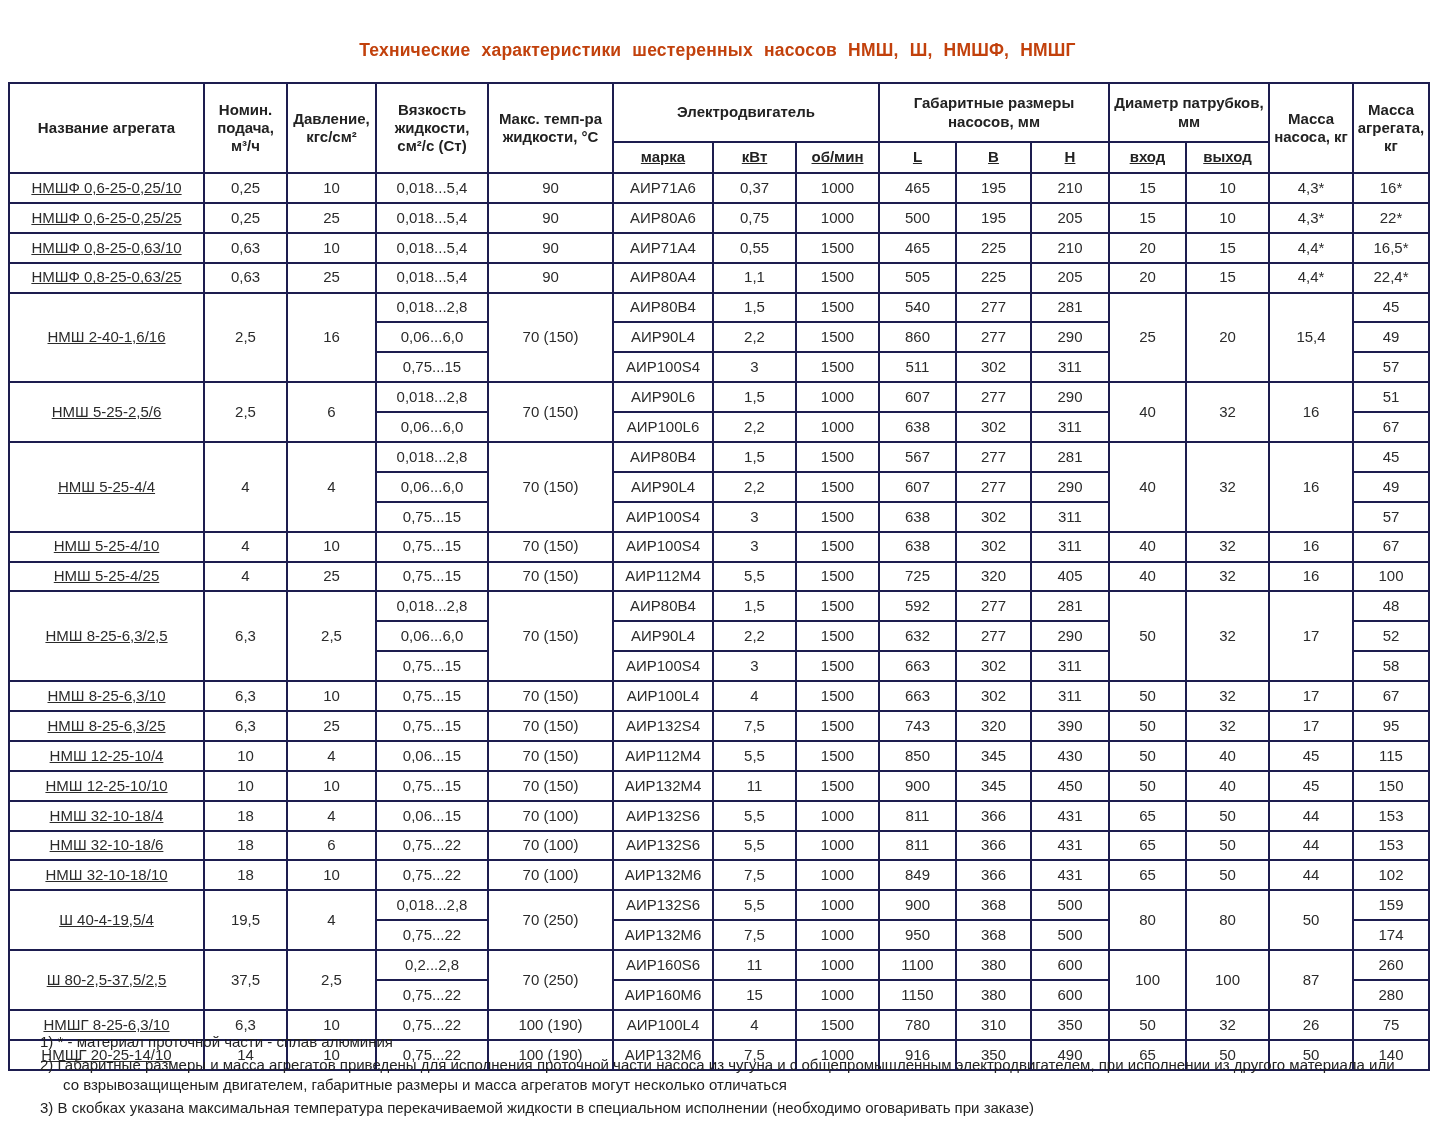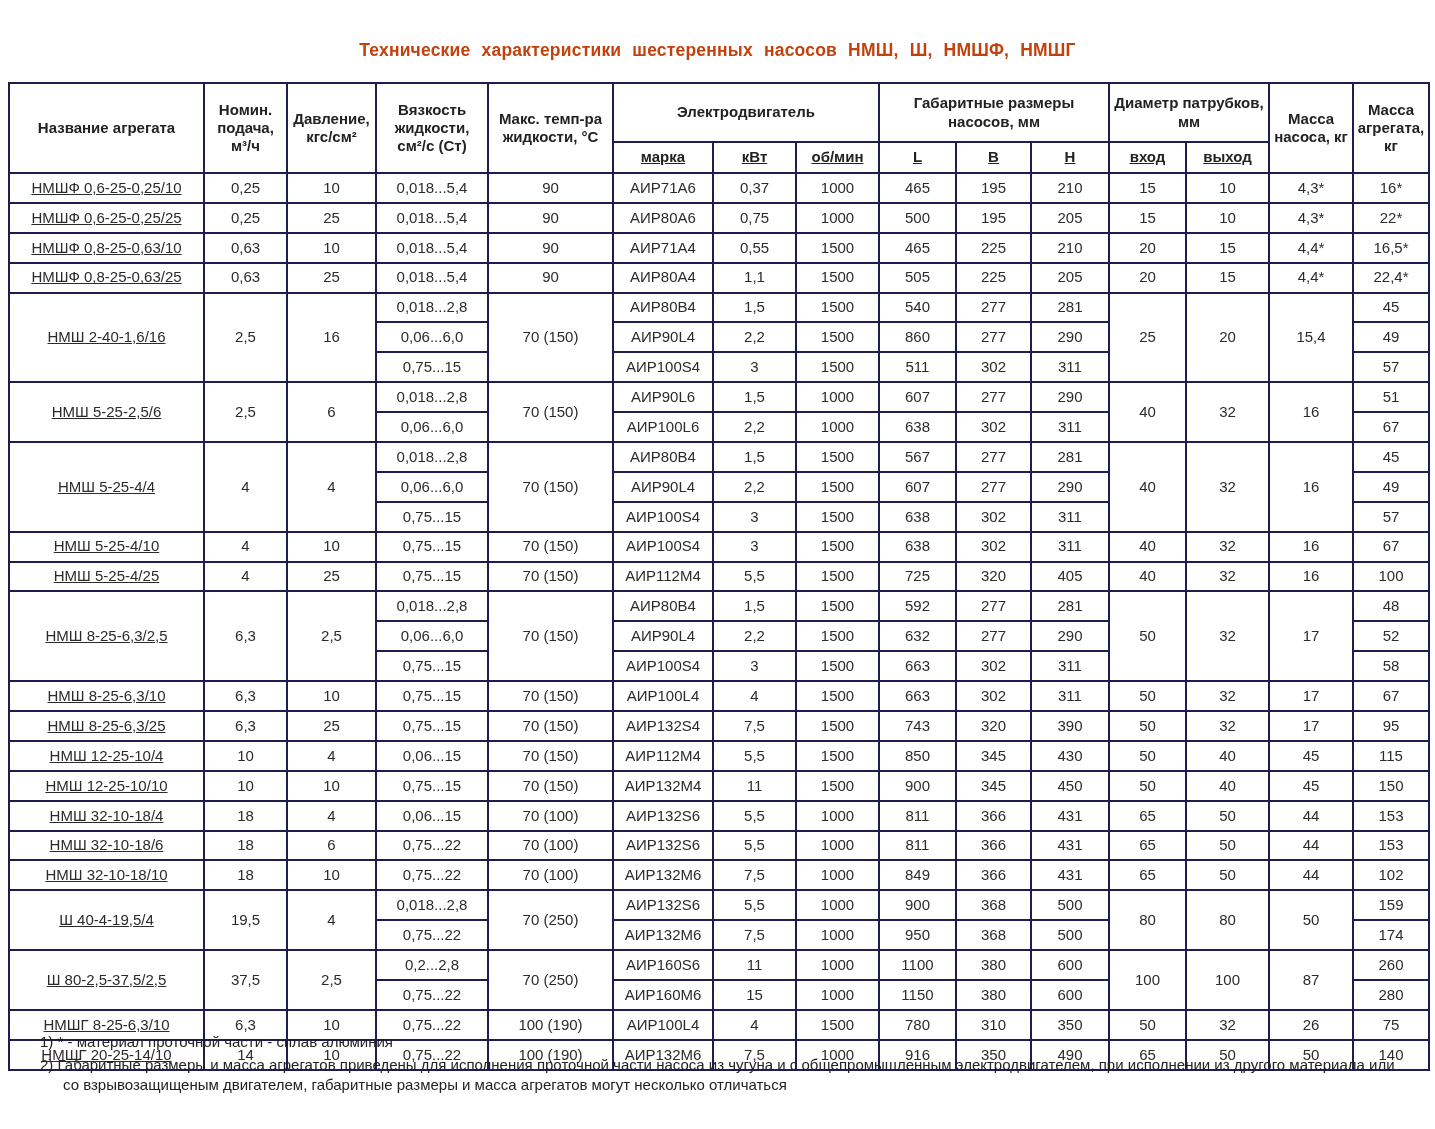--- a/index.html
+++ b/index.html
@@ -560,15 +560,16 @@
           <td>50</td>
           <td>50</td>
           <td>140</td>
         </tr>
       </tbody>
   </table>
 
   <div class="notes">
     <p><span>1)</span> <span>* - материал проточной части - сплав алюминия</span></p>
     <p><span>2)</span> <span>Габаритные размеры и масса агрегатов приведены для исполнения проточной части насоса из чугуна и с общепромышленным электродвигателем, при исполнении из другого материала или со взрывозащищеным двигателем, габаритные размеры и масса агрегатов могут несколько отличаться</span></p>
+    <p><span>3)</span> <span>В скобках указана максимальная температура перекачиваемой жидкости в специальном исполнении (необходимо оговаривать при заказе)</span></p>
   </div>
 
 </div>
 
 </body></html>

